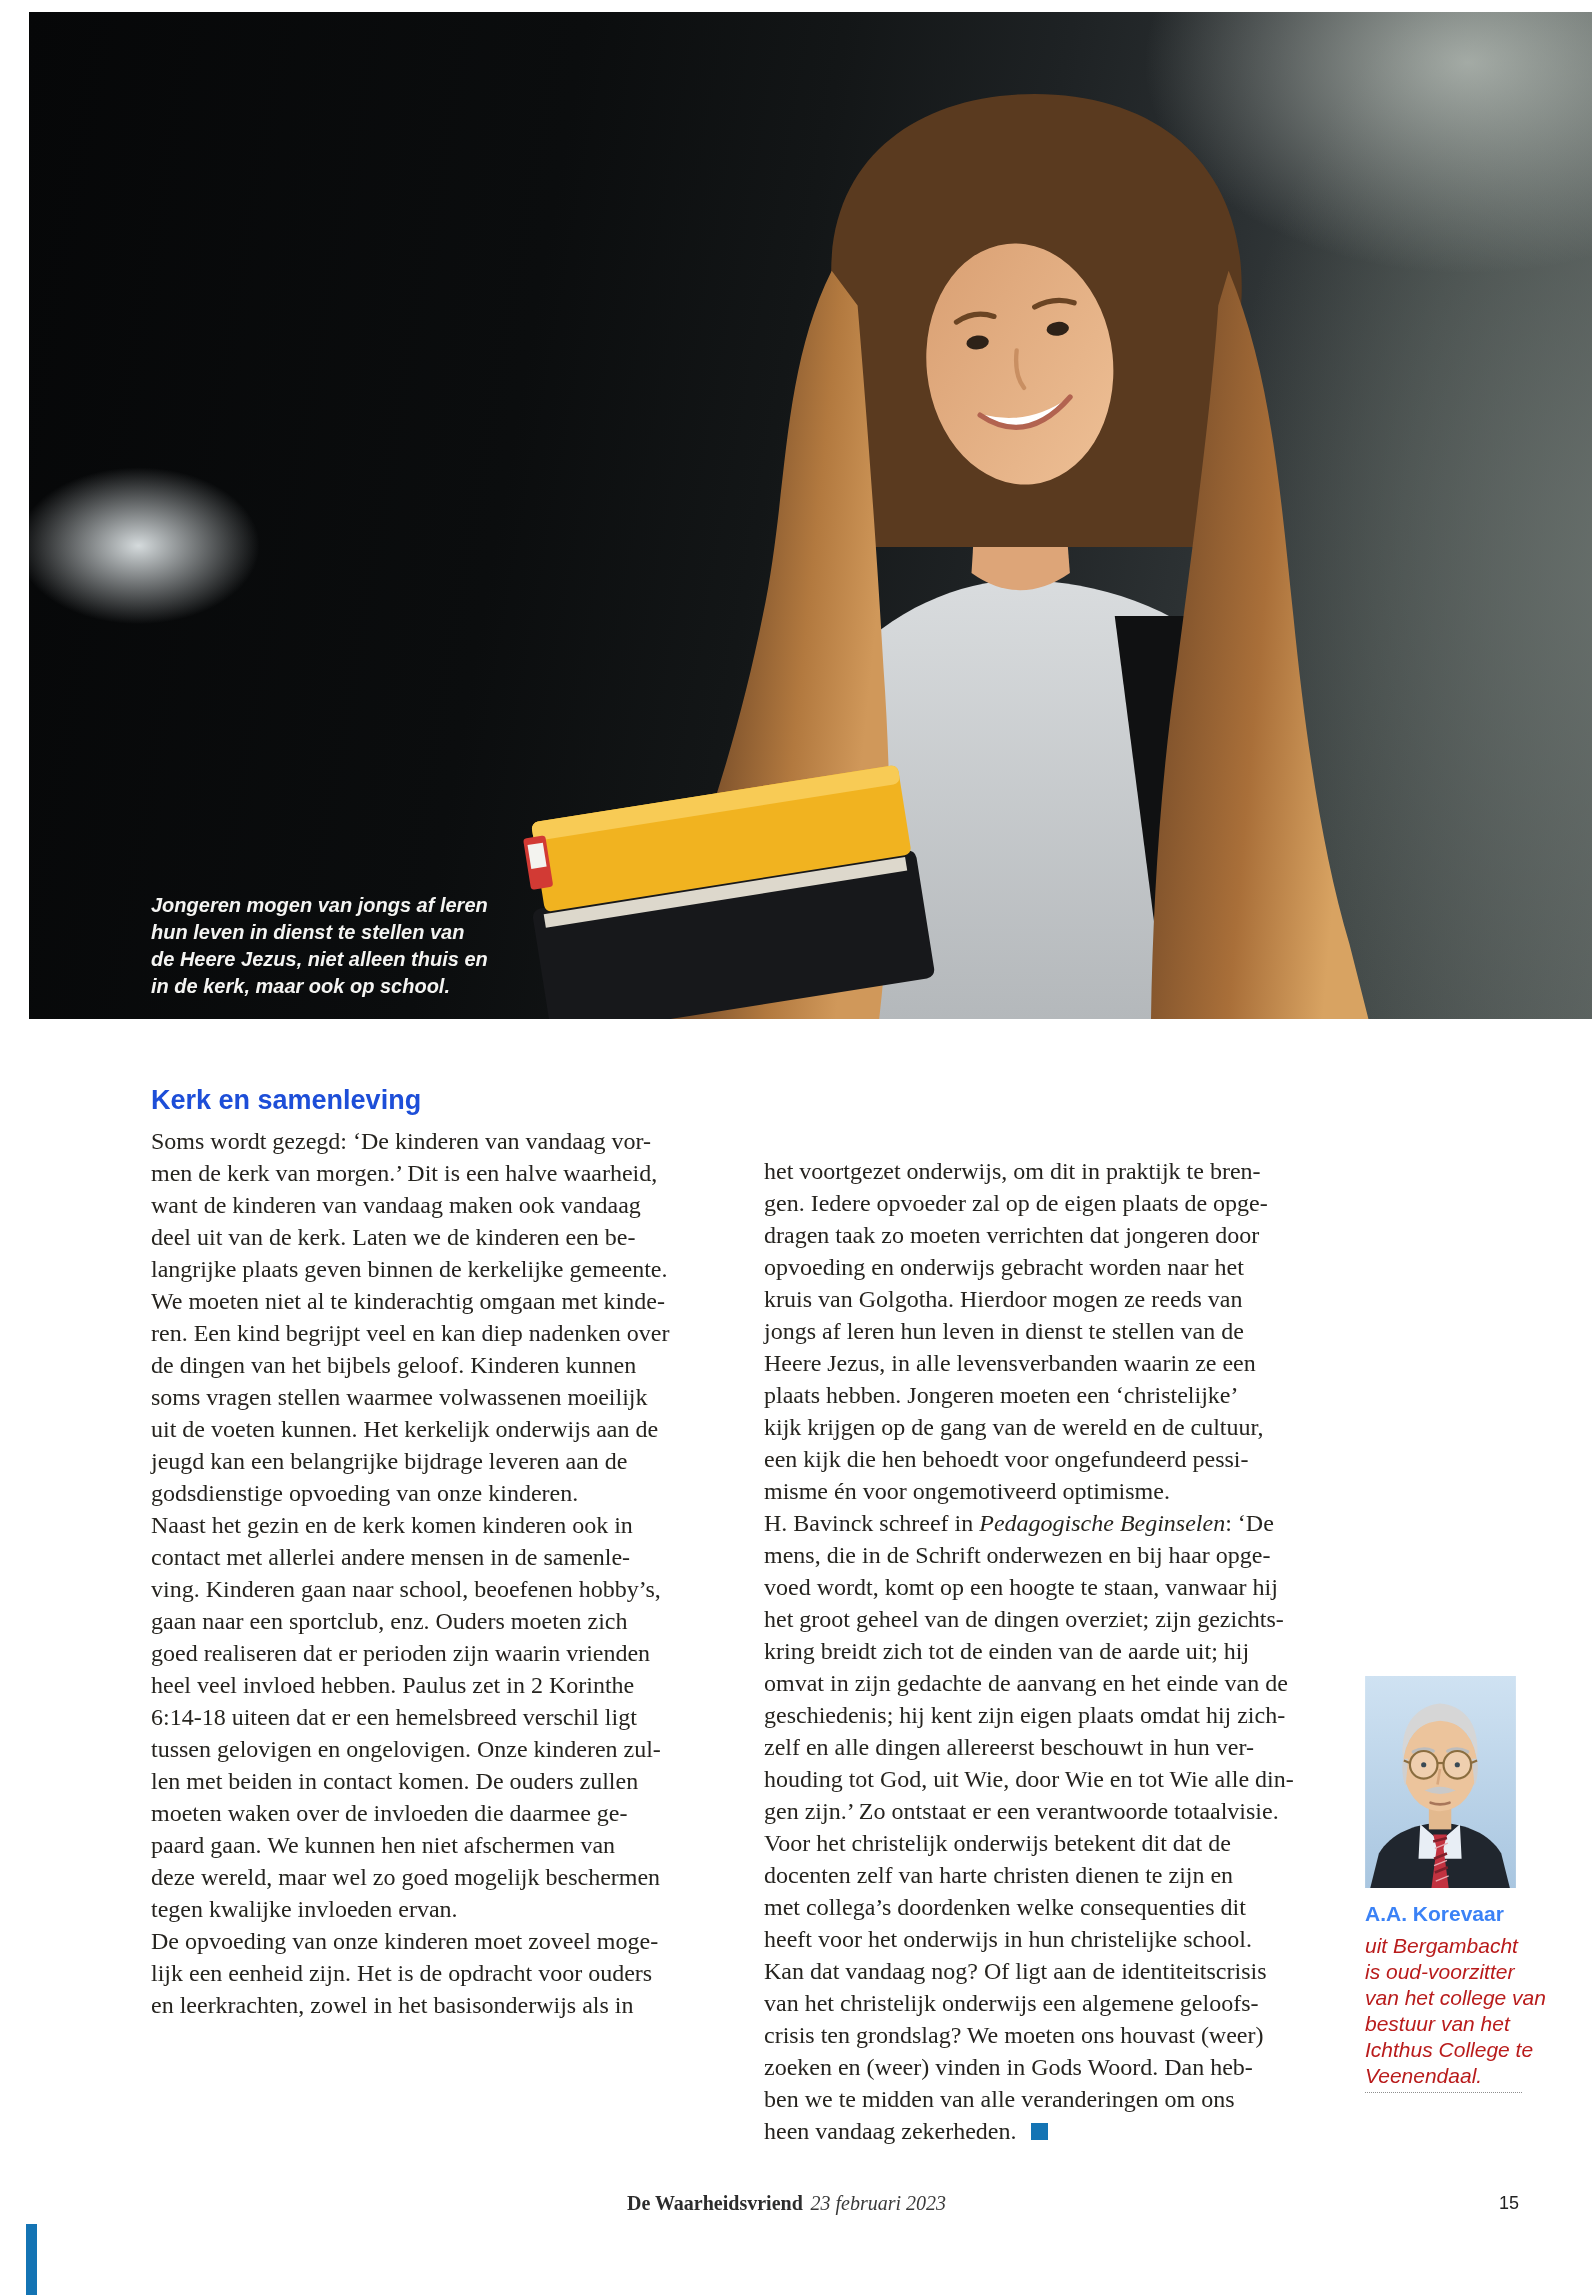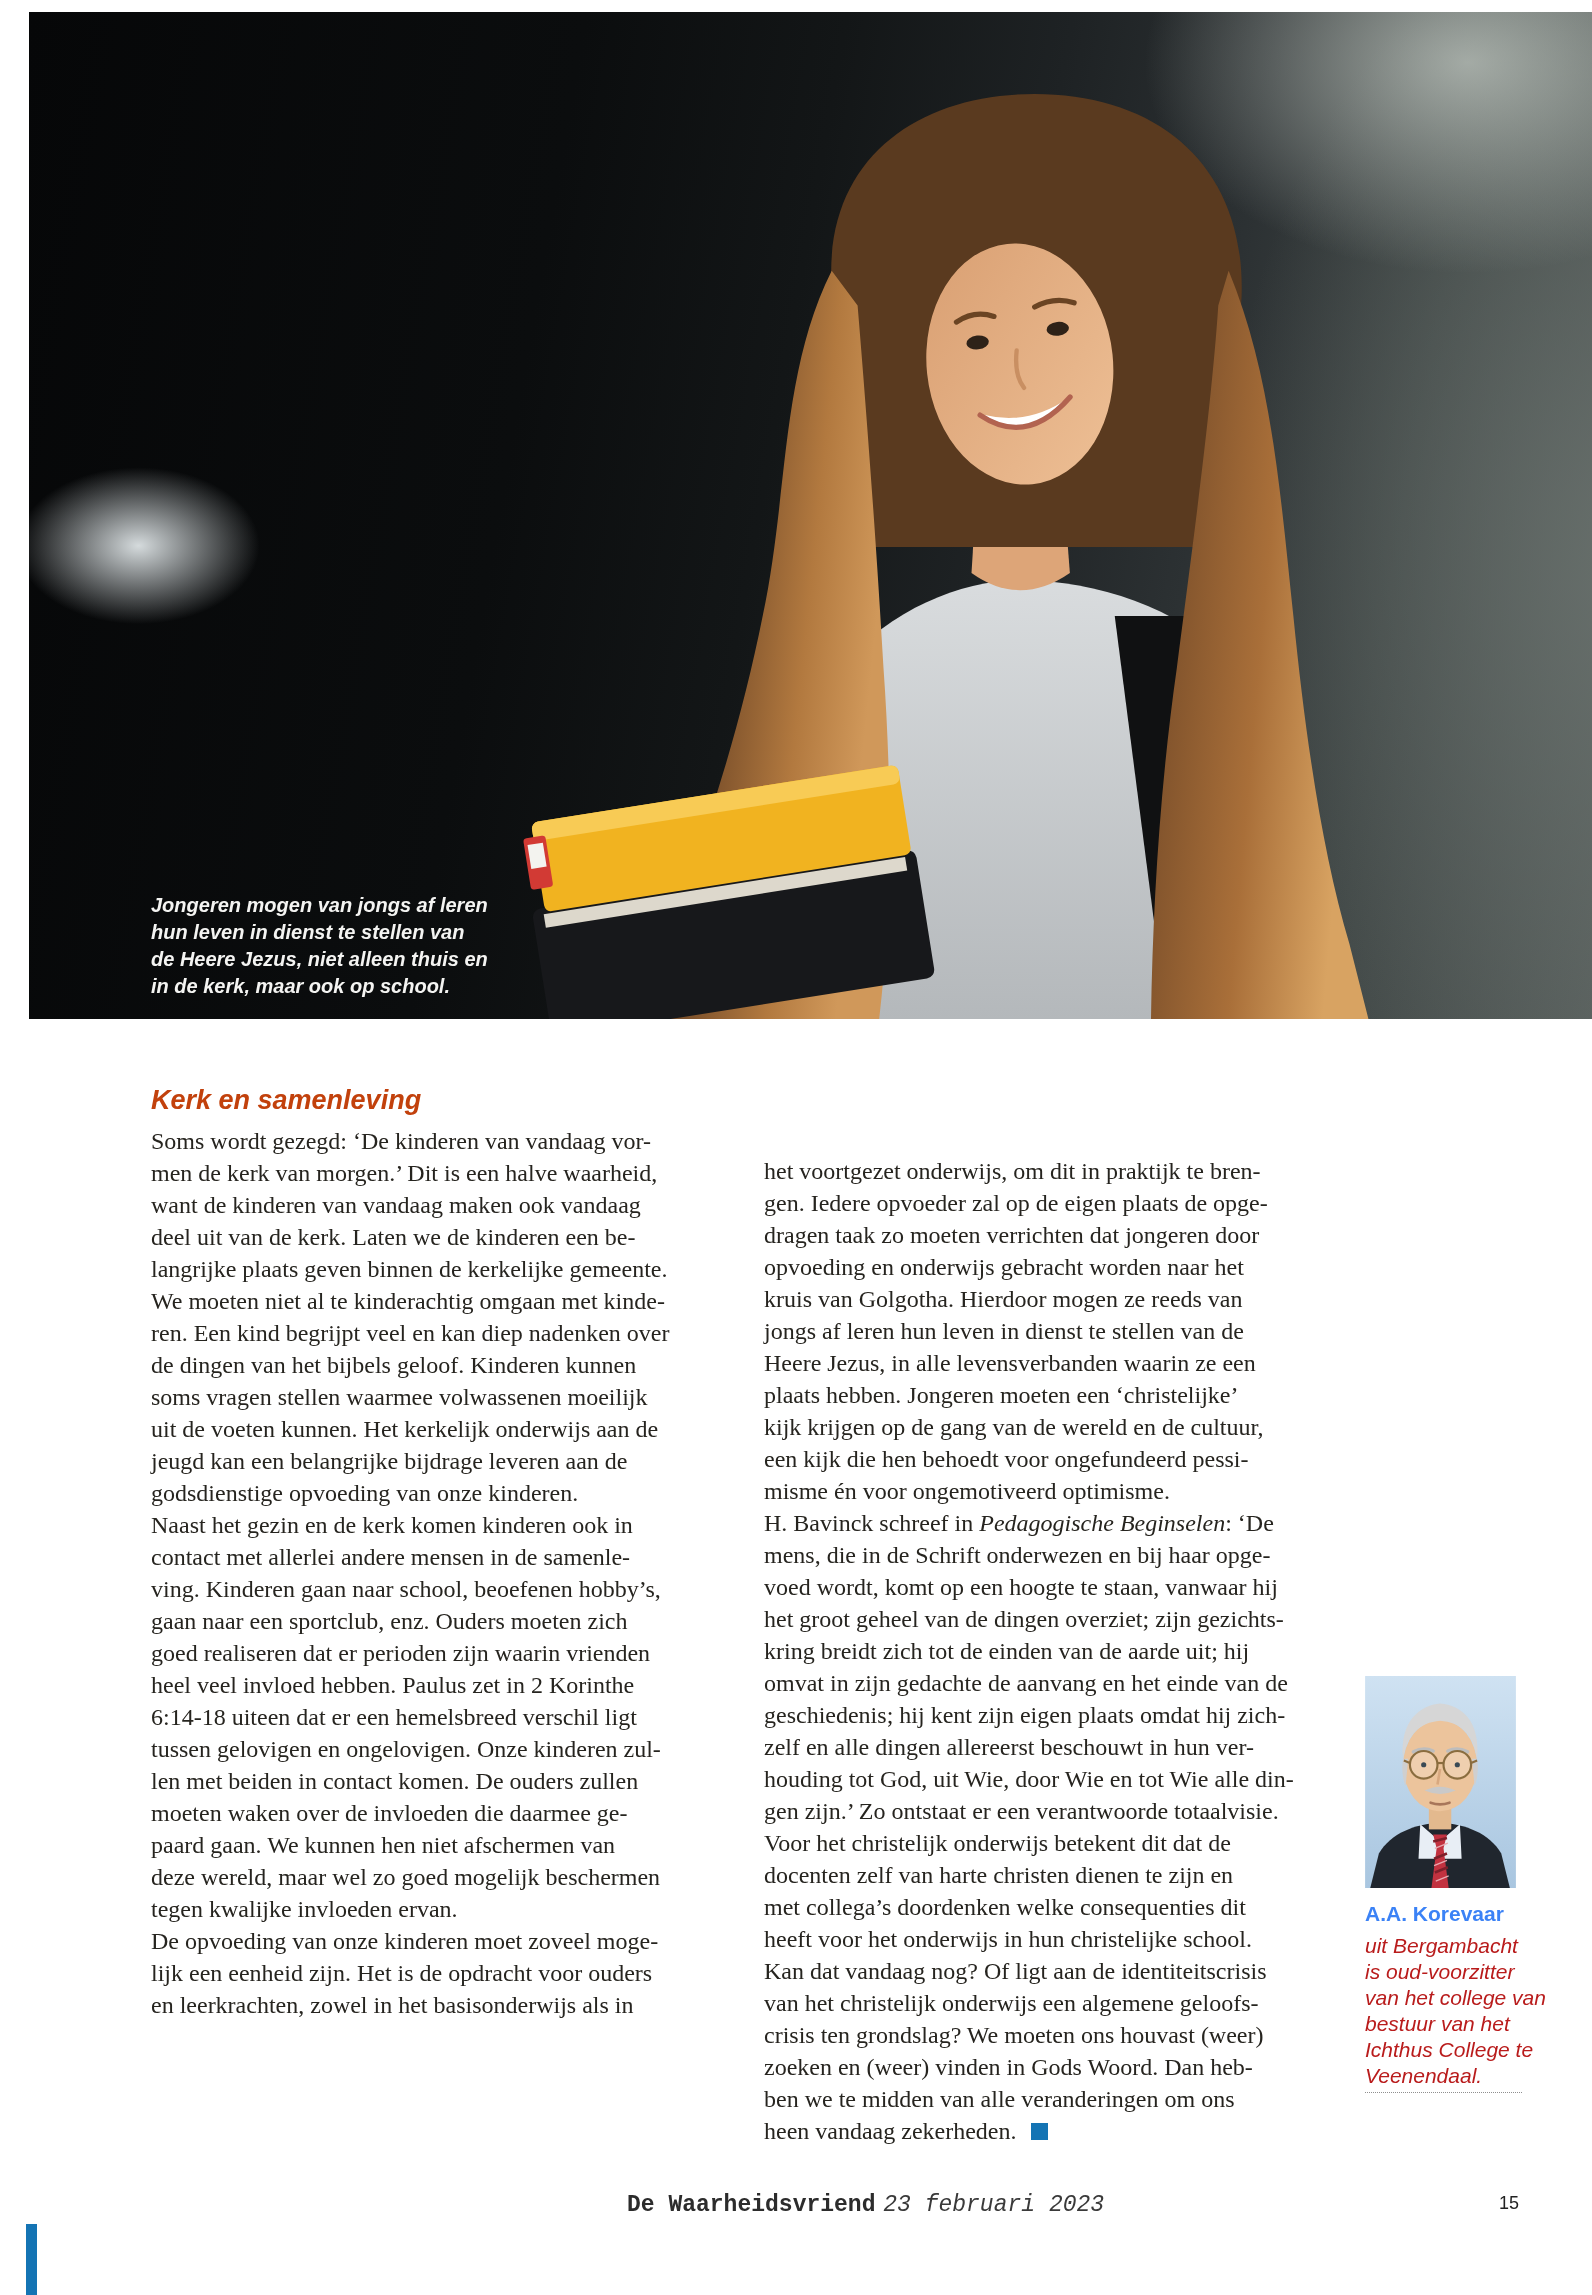--- a/index.html
+++ b/index.html
@@ -16,39 +16,39 @@
   .hero svg{position:absolute;left:0;top:0;}
 
   .photo-caption{position:absolute;left:151px;top:892px;width:362px;
     font-family:"Liberation Sans",sans-serif;font-style:italic;font-weight:bold;
     font-size:20px;line-height:27px;color:#f4f4f2;white-space:pre-line;}
 
   
   .col{position:absolute;width:582px;color:#26241f;font-size:24px;line-height:32px;text-align:left;}
   .col1{left:151px;top:1084px;}
   .col2{left:764px;top:1123px;white-space:pre-line;}
-  h2.section{font-family:"Liberation Sans",sans-serif;font-style:italic;font-weight:bold;
-    font-size:27px;line-height:33px;color:#c2410c;margin:0 0 7.8px 0;}
+  h2.section{font-family:"Liberation Sans",sans-serif;font-weight:bold;
+    font-size:27px;line-height:33px;color:#1d4ed8;margin:0 0 7.8px 0;}
   .h2-second{margin-top:41px;}
   .bodytext{white-space:pre-line;}
   .endmark{display:inline-block;width:17.3px;height:17.3px;background:#1474b4;margin-left:8.6px;
     vertical-align:-0.9px;}
 
   
   .sidebar-photo{position:absolute;left:1365px;top:1676px;width:151px;height:212px;overflow:hidden;}
   .sidebar-name{position:absolute;left:1365px;top:1902px;font-family:"Liberation Sans",sans-serif;
     font-weight:bold;font-size:21px;color:#3b82f6;}
   .sidebar-bio{position:absolute;left:1365px;top:1933px;font-family:"Liberation Sans",sans-serif;
     font-style:italic;font-size:21px;line-height:26px;color:#b91c1c;white-space:pre-line;}
   .sidebar-rule{position:absolute;left:1365px;top:2092px;width:157px;height:0;
     border-top:1.7px dotted #8f8f8f;}
 
   
-  .footer-center{position:absolute;left:627px;top:2192px;font-family:Liberation Mono, monospace;
-    font-size:23px;color:#2c2c2c;white-space:nowrap;text-align:center;}
+  .footer-center{position:absolute;left:627px;top:2192px;font-family:Liberation Serif, serif;
+    font-size:20px;color:#2c2c2c;white-space:nowrap;text-align:center;}
   .footer-magazine{font-weight:bold;}
   .footer-date{font-style:italic;margin-left:7.8px;color:#3a3a3a;}
   .page-number{position:absolute;left:1499px;top:2193px;font-family:"Liberation Sans",sans-serif;
     font-weight:normal;font-size:18px;color:#222222;}
   .corner-bar{position:absolute;left:26px;top:2224px;width:11.2px;height:72px;background:#1474b4;}
 </style>
 </head>
 <body>
 
 <div class="page">

